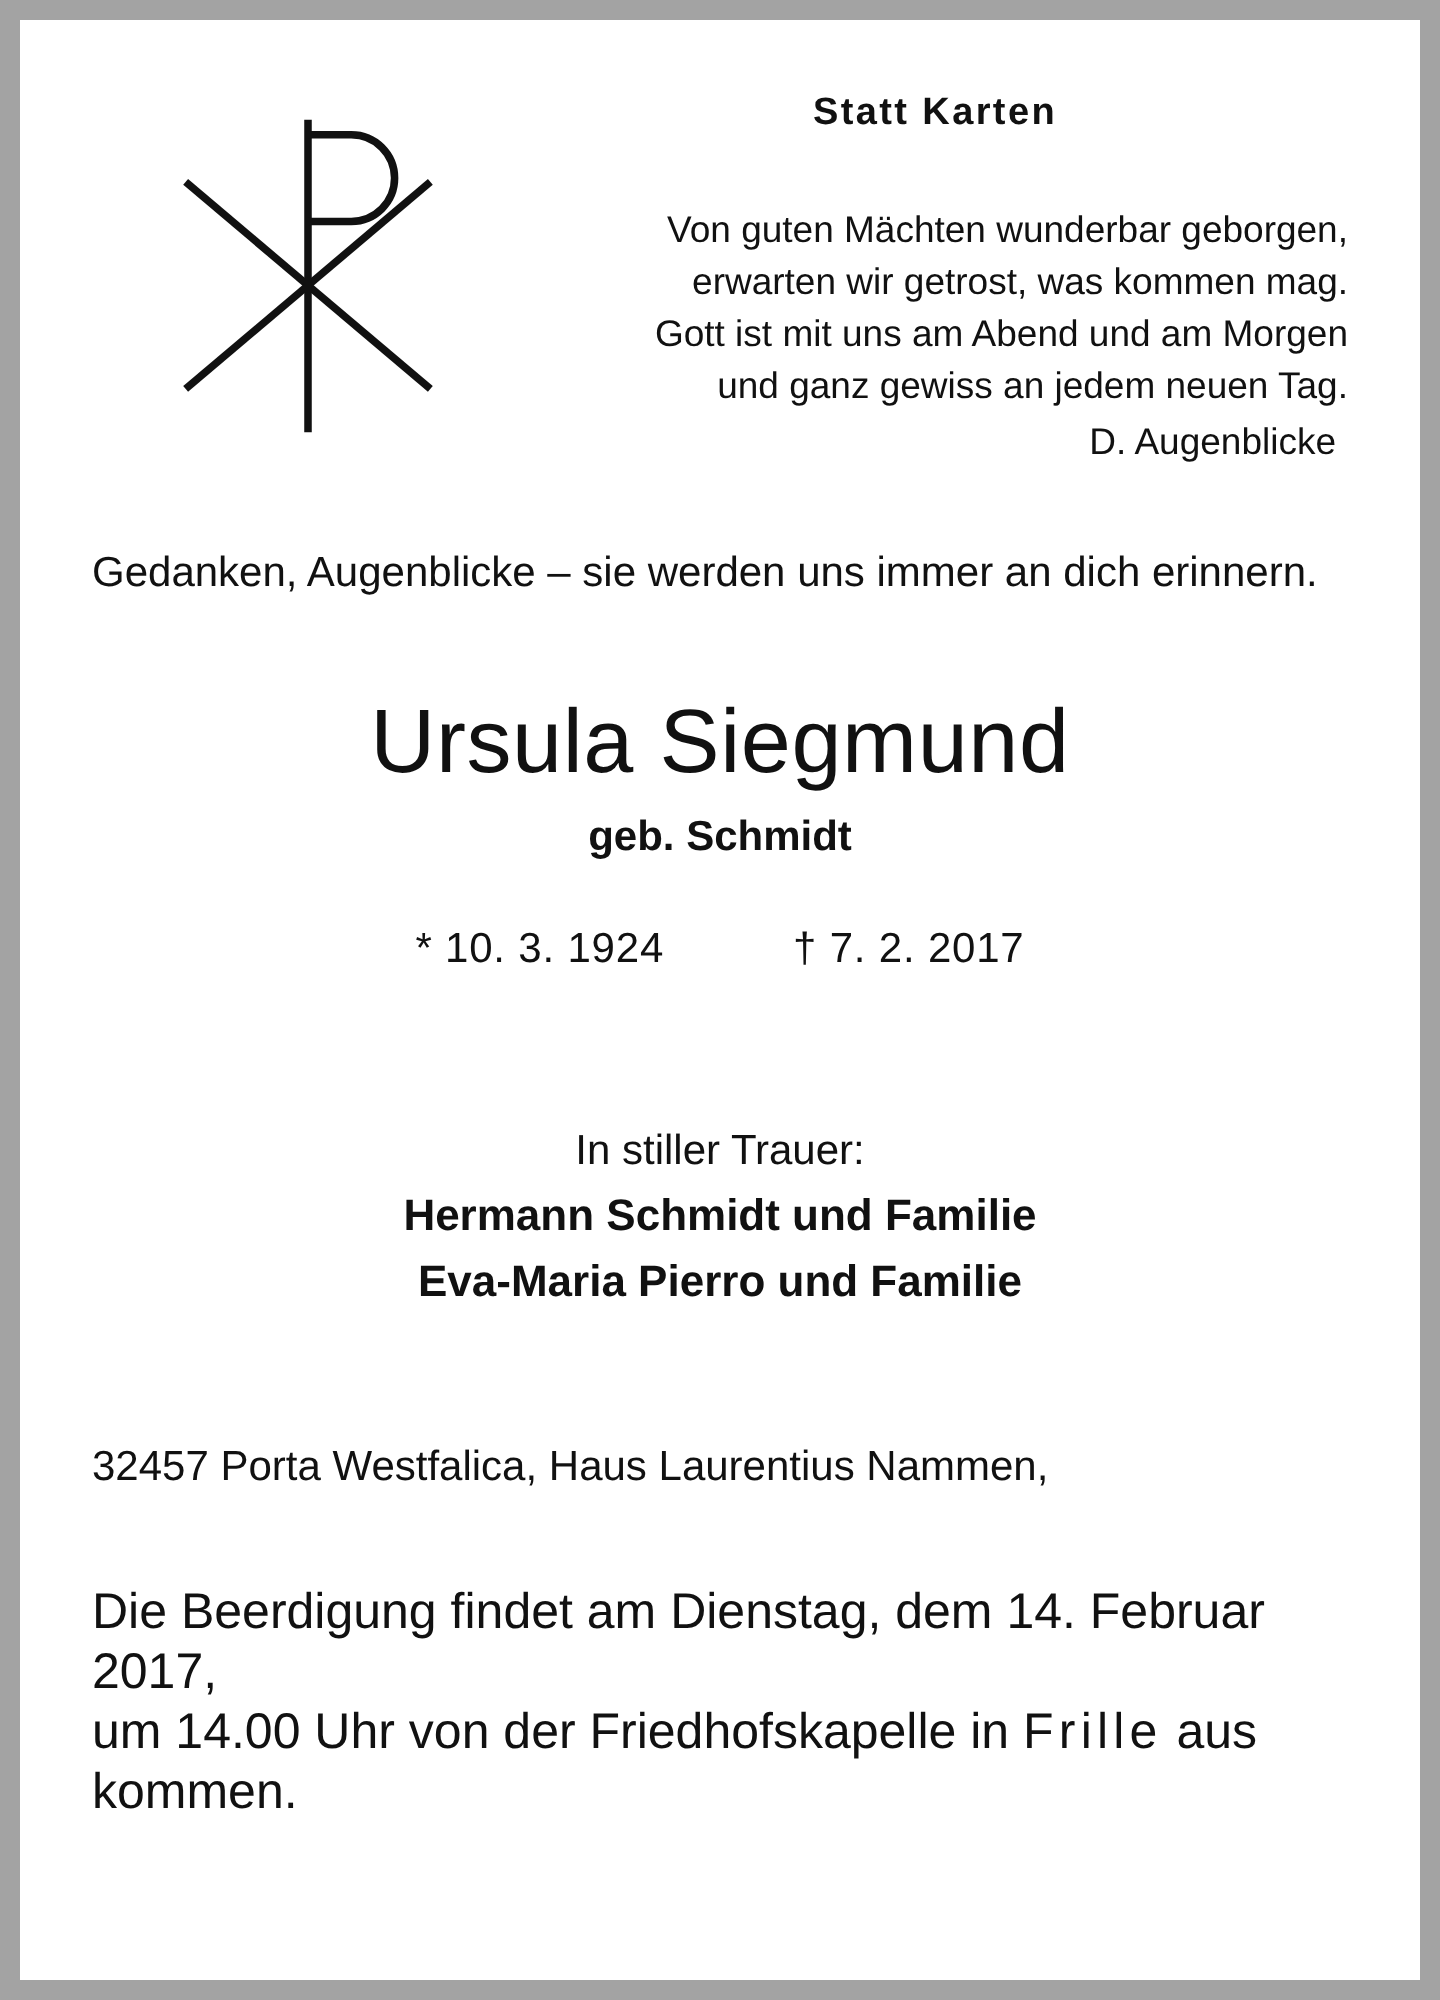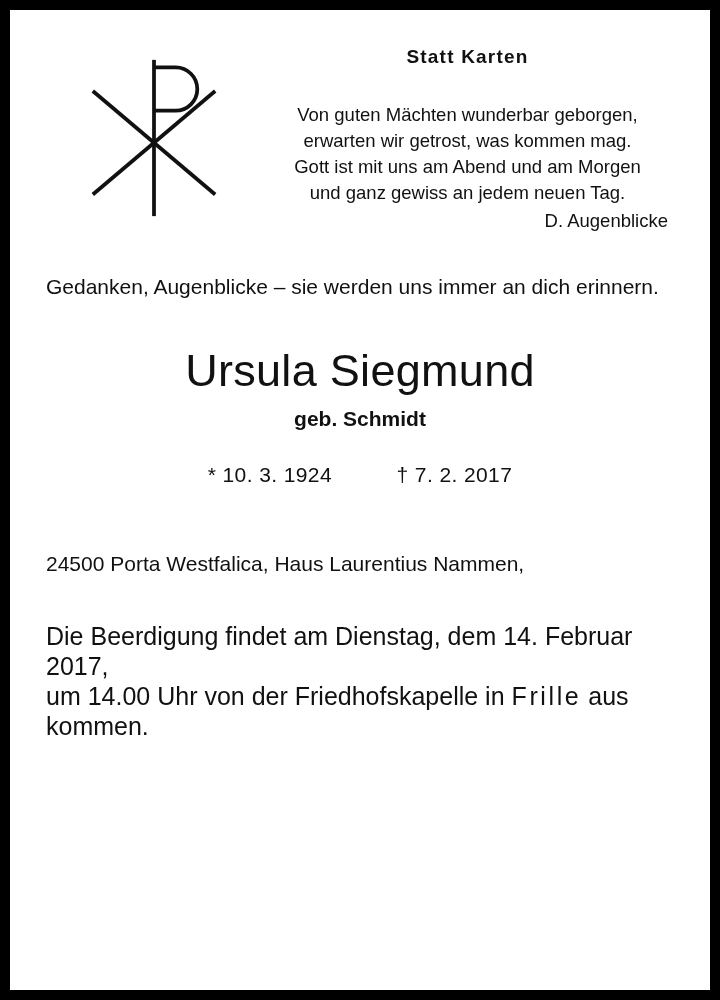--- a/index.html
+++ b/index.html
@@ -13,21 +13,21 @@
     font-family: "Liberation Sans", sans-serif;
     color: #111111;
     overflow: hidden;
   }
   .obituary {
     position: relative;
     box-sizing: border-box;
     width: 720px;
     height: 1000px;
     background: #ffffff;
-    border: 10px solid #000000;
+    border: 10px solid #a3a3a3;
     padding: 26px 36px 20px 36px;
   }
   .top-section {
     display: flex;
     flex-direction: row;
     align-items: flex-start;
   }
   .symbol-wrap {
     width: 215px;
     flex: 0 0 215px;
@@ -46,21 +46,21 @@
   .statt-karten {
     font-size: 19px;
     font-weight: bold;
     letter-spacing: 1.2px;
     text-align: center;
     margin: 0 0 34px 0;
   }
   .verse {
     font-size: 18.5px;
     line-height: 26px;
-    text-align: center;
+    text-align: right;
   }
   .verse-line {
     white-space: nowrap;
   }
   .verse-author {
     font-size: 18.5px;
     line-height: 26px;
     text-align: right;
     padding-right: 6px;
     margin-top: 2px;
@@ -164,23 +164,28 @@
   <div class="name">Ursula Siegmund</div>
 
   <div class="maiden">geb. Schmidt</div>
 
   <div class="dates">
     <span>* 10. 3. 1924</span>
     <span class="sep"></span>
     <span>† 7. 2. 2017</span>
   </div>
 
+  <div class="mourning">
+    <div class="mourning-title">In stiller Trauer:</div>
+    <div class="mourner">Hermann Schmidt und Familie</div>
+    <div class="mourner">Eva-Maria Pierro und Familie</div>
+  </div>
 
   <div class="address">
-    <span>24500 Porta Westfalica, Haus Laurentius Nammen,</span>
+    <span>32457 Porta Westfalica, Haus Laurentius Nammen,</span>
   </div>
 
   <div class="funeral">
     <div>Die Beerdigung findet am Dienstag, dem 14. Februar 2017,</div>
     <div>
       <span>um 14.00 Uhr von der Friedhofskapelle in </span><span class="spaced">Frille</span><span> aus kommen.</span>
     </div>
   </div>
 
 </div>

